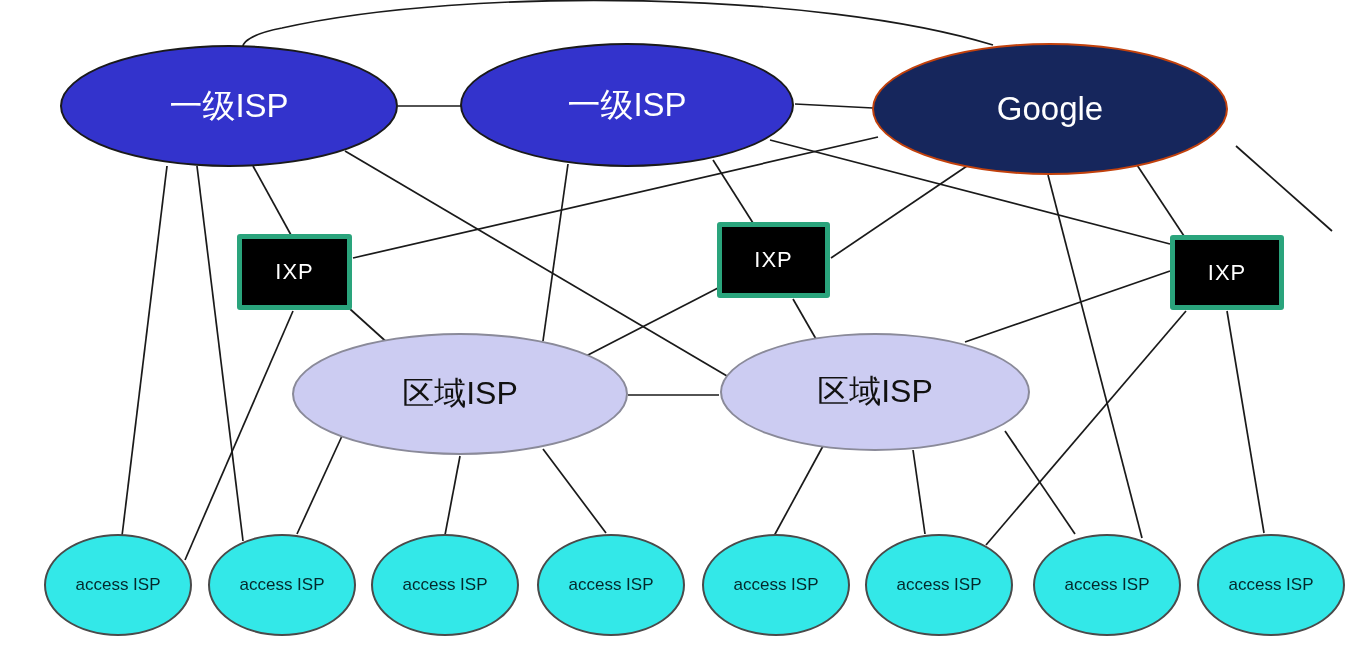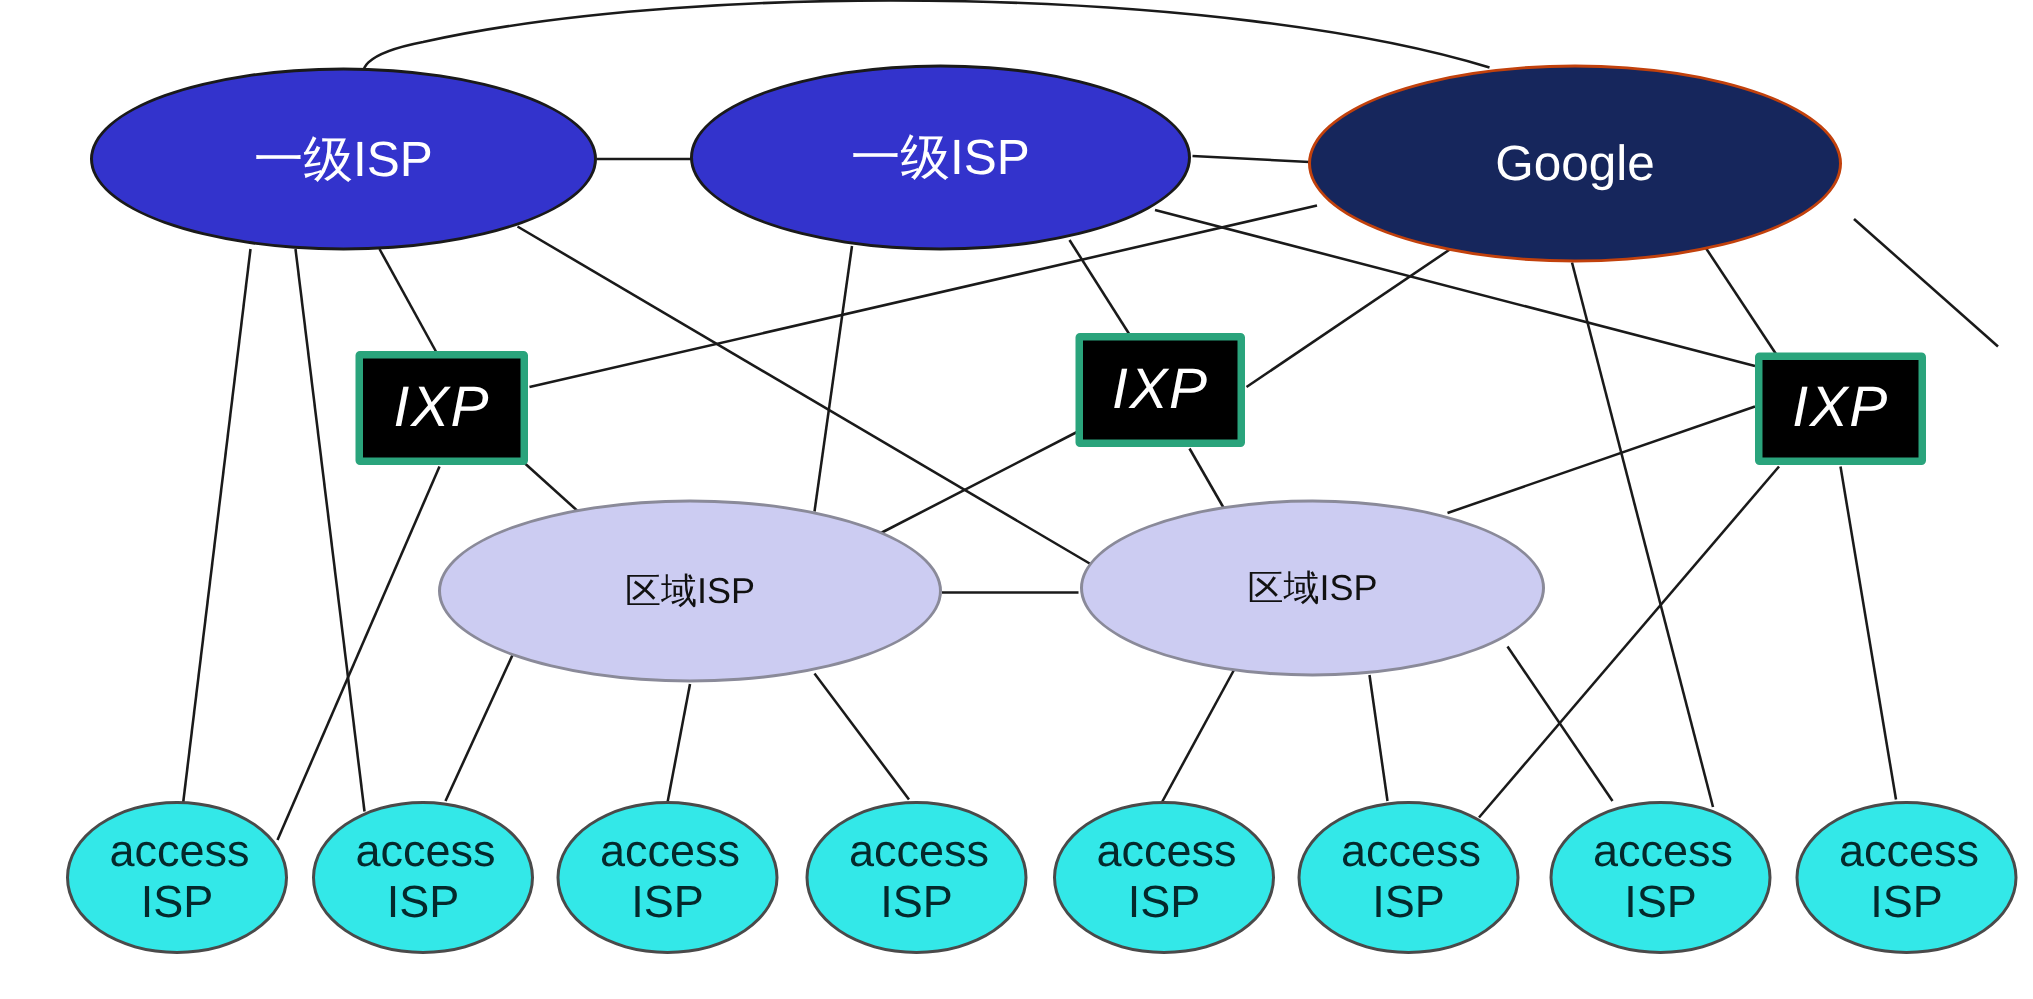--- a/index.html
+++ b/index.html
@@ -6,24 +6,24 @@
   #stage{
     position:relative;width:1355px;height:666px;background:#ffffff;overflow:hidden;
     font-family:"Liberation Sans","DejaVu Sans",sans-serif;
   }
   #wires{position:absolute;left:0;top:0;width:1355px;height:666px;z-index:1;}
   .node{position:absolute;z-index:2;display:flex;align-items:center;justify-content:center;text-align:center;box-sizing:border-box;}
   .ellipse{border-radius:50%;}
   .tier1{background:var(--tier1-fill);border:2px solid #1a1a1a;color:var(--top-text);font-size:33px;}
   .google{background:var(--google-fill);border:2px solid #c2410c;color:var(--top-text);font-size:33px;}
   .ixp{background:var(--ixp-fill);border:5px solid var(--ixp-border);color:var(--ixp-text);
-       font-size:38px;letter-spacing:1px;border-radius:3px;font-style:italic;}
-  .regional{background:var(--regional-fill);border:2px solid var(--regional-border);color:var(--regional-text);font-size:24px;text-align:center;}
+       font-size:22px;letter-spacing:1px;border-radius:3px;}
+  .regional{background:var(--regional-fill);border:2px solid var(--regional-border);color:var(--regional-text);font-size:32px;text-align:center;}
   .access{background:var(--access-fill);border:2px solid var(--access-border);color:var(--access-text);
-          font-size:30px;line-height:1.12;align-items:center;}
+          font-size:17px;line-height:1.12;align-items:center;}
   .access .lbl{display:block;width:90px;margin:0 auto;}
   .lbl{pointer-events:none;}
 </style>
 </head>
 <body>
 
 <div id="stage">
 
   <svg id="wires" viewBox="0 0 1355 666" xmlns="http://www.w3.org/2000/svg">
       <line x1="398" y1="106" x2="461" y2="106" stroke="#1a1a1a" stroke-width="1.7"></line>

